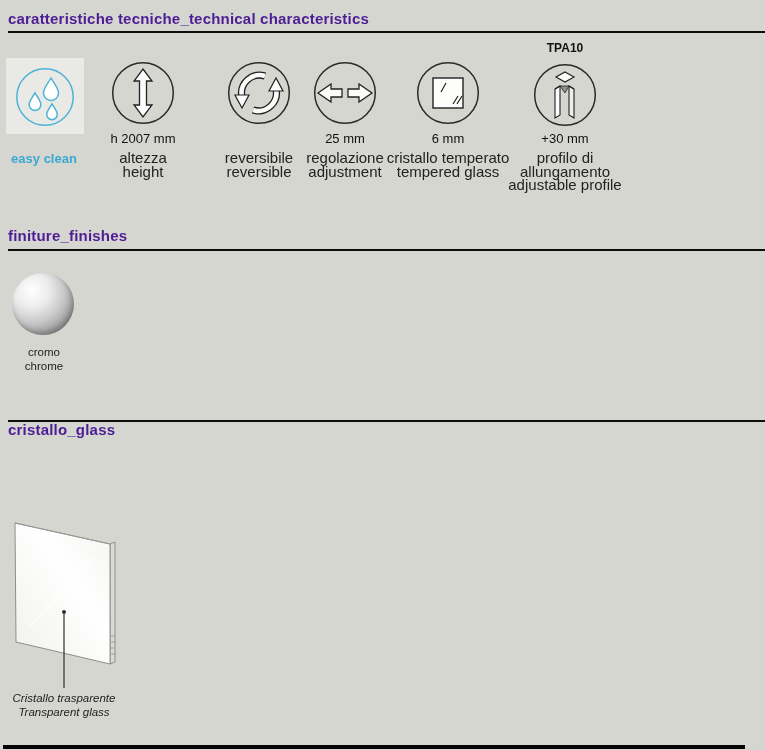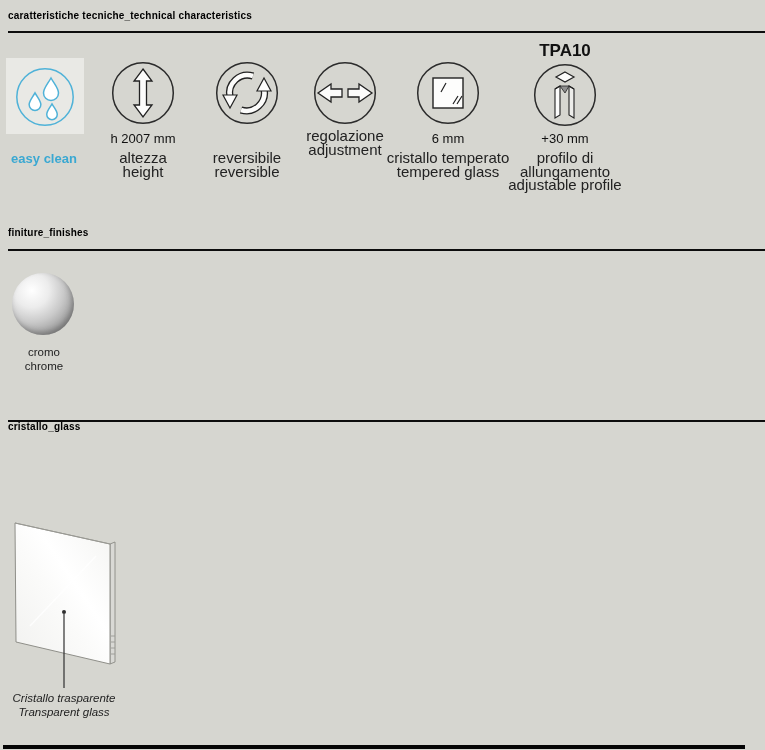--- a/index.html
+++ b/index.html
@@ -4,28 +4,28 @@
 <style>
   html,body{margin:0;padding:0;}
   body{
     width:765px;height:750px;position:relative;overflow:hidden;
     background:#d6d6d0;
     font-family:"Liberation Sans", sans-serif;
     color:#1c1c1c;
   }
   .sec-title{
     position:absolute;left:8px;
-    font-size:10px;font-weight:bold;color:#000000;letter-spacing:.2px;
+    font-size:15px;font-weight:bold;color:#4c1d95;letter-spacing:.2px;
     white-space:nowrap;
   }
   .rule{position:absolute;left:8px;right:0;height:2px;background:#0d0d0d;}
 
   
   .feature{position:absolute;top:34px;width:150px;height:160px;text-align:center;}
-  .feat-code{position:absolute;top:7px;left:0;width:100%;font-size:17px;font-weight:bold;color:#111;}
+  .feat-code{position:absolute;top:7px;left:0;width:100%;font-size:12px;font-weight:bold;color:#111;}
   .feat-icon{position:absolute;top:27px;left:43px;}
   .ec-tile{position:absolute;left:37px;top:24px;width:78px;height:76px;background:#e9e9e5;}
   .ec-icon{position:absolute;top:33px;left:46px;}
   .feat-labels{position:absolute;top:95px;left:0;width:100%;}
   .feat-value{height:22px;line-height:20px;font-size:13px;font-weight:normal;color:#111;}
   .feat-sub{font-size:15px;line-height:13.5px;color:#222;}
   .feature-easyclean .feat-sub.it{font-size:13px;font-weight:bold;color:#3aa8d2;line-height:15px;}
 
   
   .chrome-sphere{
@@ -77,21 +77,21 @@
       <polygon points="32,8 41,20 35.5,20 35.5,44 41,44 32,56 23,44 28.5,44 28.5,20 23,20" fill="#fcfcfb" stroke="#222" stroke-width="1.3"></polygon>
     </svg>
   </span>
   <div class="feat-labels">
     <div class="feat-value">h 2007 mm</div>
     <div class="feat-sub it">altezza</div>
     <div class="feat-sub en">height</div>
   </div>
 </div>
 
-<div class="feature" style="left:172px">
+<div class="feature" style="left:184px">
   <span class="feat-icon">
     <svg width="64" height="64" viewBox="0 0 64 64">
       <circle cx="32" cy="32" r="30.3" fill="none" stroke="#2b2b2b" stroke-width="1.5"></circle>
       <g>
         <path d="M 38,15 A 18 18 0 0 0 15,36" fill="none" stroke="#222" stroke-width="7.2"></path>
         <path d="M 38,15 A 18 18 0 0 0 15,36" fill="none" stroke="#fcfcfb" stroke-width="4.6"></path>
         <polygon points="8,34 22,34 15,47" fill="#fcfcfb" stroke="#222" stroke-width="1.2"></polygon>
       </g>
       <g transform="rotate(180 32 32)">
         <path d="M 38,15 A 18 18 0 0 0 15,36" fill="none" stroke="#222" stroke-width="7.2"></path>
@@ -109,20 +109,21 @@
 
 <div class="feature" style="left:270px">
   <span class="feat-icon">
     <svg width="64" height="64" viewBox="0 0 64 64">
       <circle cx="32" cy="32" r="30.3" fill="none" stroke="#2b2b2b" stroke-width="1.5"></circle>
       <polygon points="29,28 18,28 18,23 5,32 18,41 18,36 29,36" fill="#fcfcfb" stroke="#222" stroke-width="1.3"></polygon>
       <polygon points="35,28 46,28 46,23 59,32 46,41 46,36 35,36" fill="#fcfcfb" stroke="#222" stroke-width="1.3"></polygon>
     </svg>
   </span>
   <div class="feat-labels">
+    <div class="feat-value">25 mm</div>
     <div class="feat-sub it">regolazione</div>
     <div class="feat-sub en">adjustment</div>
   </div>
 </div>
 
 <div class="feature" style="left:373px">
   <span class="feat-icon">
     <svg width="64" height="64" viewBox="0 0 64 64">
       <circle cx="32" cy="32" r="30.3" fill="none" stroke="#2b2b2b" stroke-width="1.5"></circle>
       <rect x="17" y="17" width="30" height="30" fill="#fdfdfc" stroke="#222" stroke-width="1.4"></rect>

